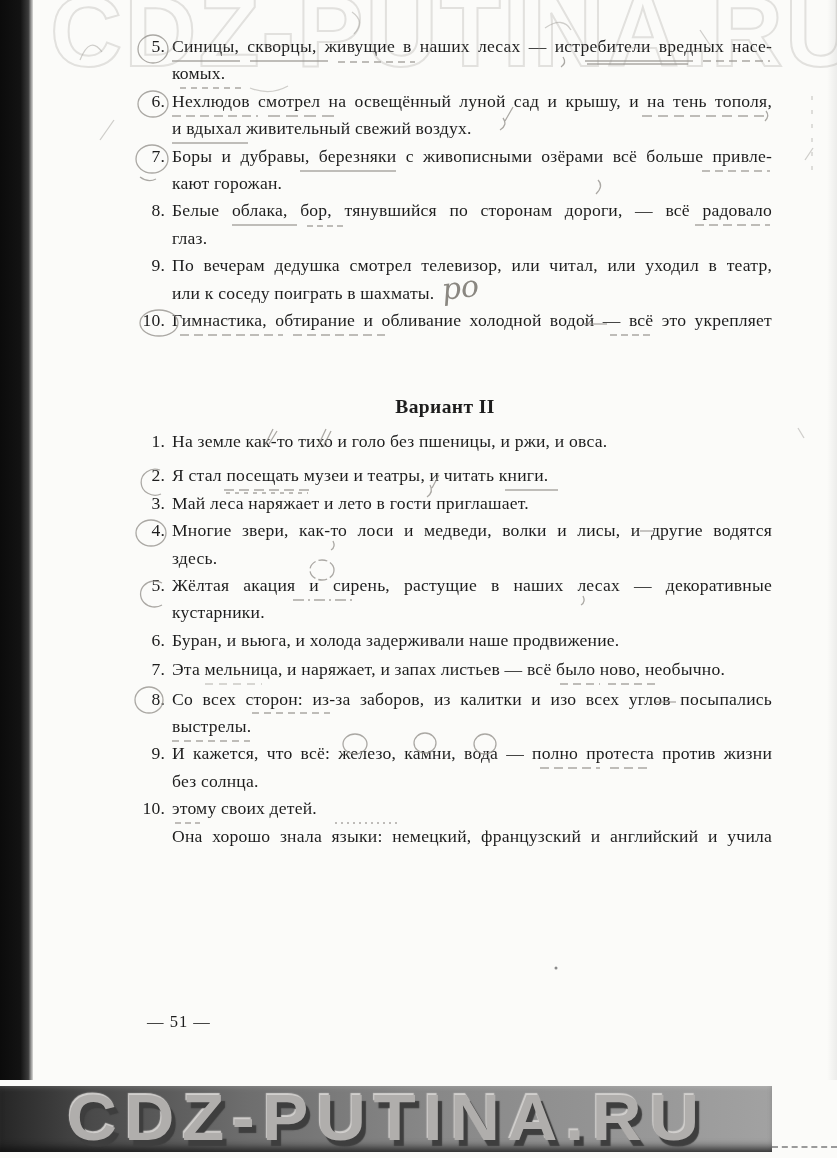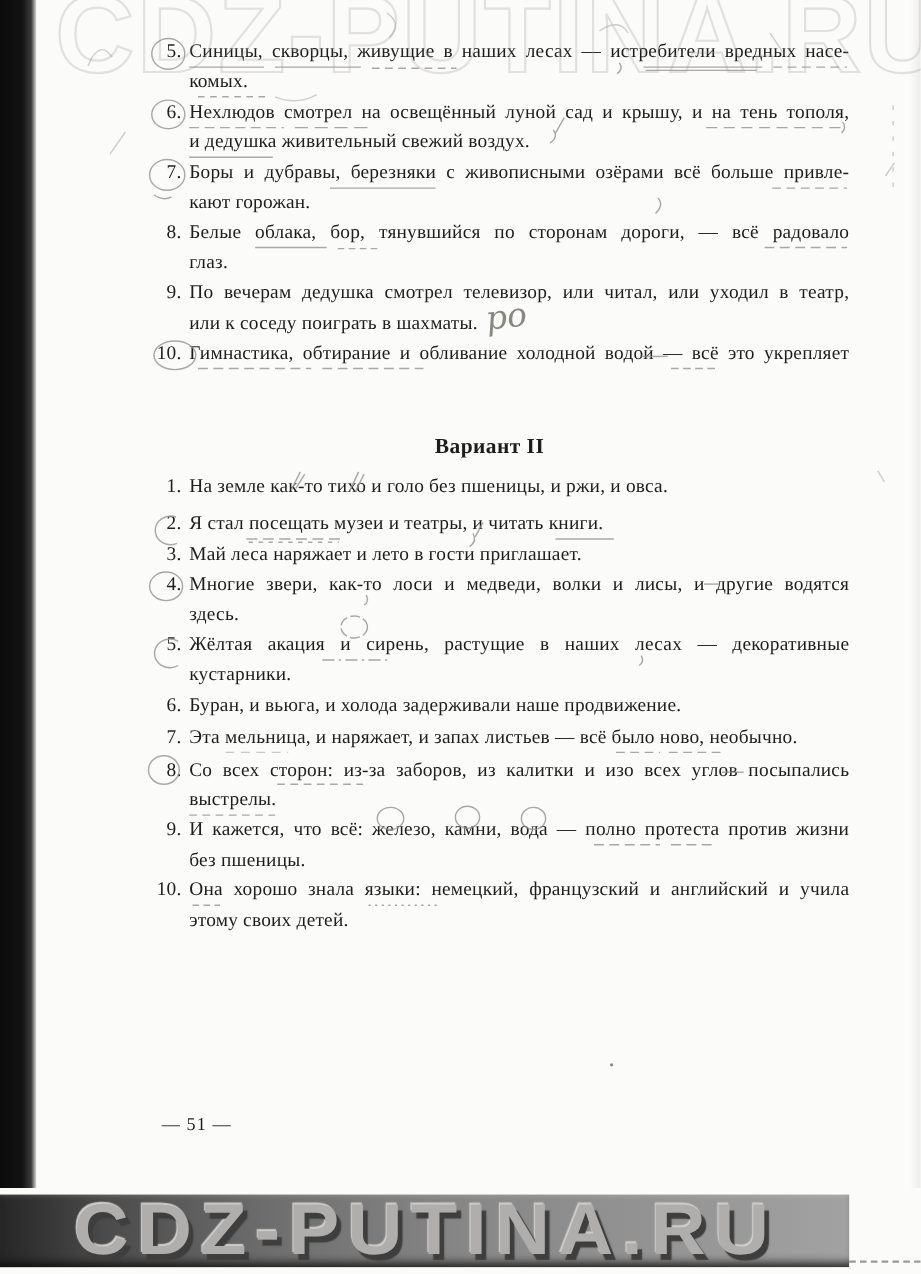--- a/index.html
+++ b/index.html
@@ -77,21 +77,21 @@
 
 <div class="textcol" id="list1">
     <div class="item">
       <span class="num">5.</span>
       <div class="line fill">Синицы, скворцы, живущие в наших лесах — истребители вредных насе-</div>
       <div class="line">комых.</div>
     </div>
     <div class="item">
       <span class="num">6.</span>
       <div class="line fill">Нехлюдов смотрел на освещённый луной сад и крышу, и на тень тополя,</div>
-      <div class="line">и дедушка живительный свежий воздух.</div>
+      <div class="line">и вдыхал живительный свежий воздух.</div>
     </div>
     <div class="item">
       <span class="num">7.</span>
       <div class="line fill">Боры и дубравы, березняки с живописными озёрами всё больше привле-</div>
       <div class="line">кают горожан.</div>
     </div>
     <div class="item">
       <span class="num">8.</span>
       <div class="line fill">Белые облака, бор, тянувшийся по сторонам дороги, — всё радовало</div>
       <div class="line">глаз.</div>
@@ -141,26 +141,26 @@
       <div class="line">Эта мельница, и наряжает, и запах листьев — всё было ново, необычно.</div>
     </div>
     <div class="item">
       <span class="num">8.</span>
       <div class="line fill">Со всех сторон: из-за заборов, из калитки и изо всех углов посыпались</div>
       <div class="line">выстрелы.</div>
     </div>
     <div class="item">
       <span class="num">9.</span>
       <div class="line fill">И кажется, что всё: железо, камни, вода — полно протеста против жизни</div>
-      <div class="line">без пшеницы.</div>
+      <div class="line">без солнца.</div>
     </div>
     <div class="item">
       <span class="num">10.</span>
+      <div class="line">этому своих детей.</div>
       <div class="line fill">Она хорошо знала языки: немецкий, французский и английский и учила</div>
-      <div class="line">этому своих детей.</div>
     </div>
   </div>
 
 <div class="pagenum">— 51 —</div>
 
 <div class="wm-band">
   <span class="wm-text">CDZ-PUTINA.RU</span>
 </div>
 <div class="bottom-dash"></div>
 

